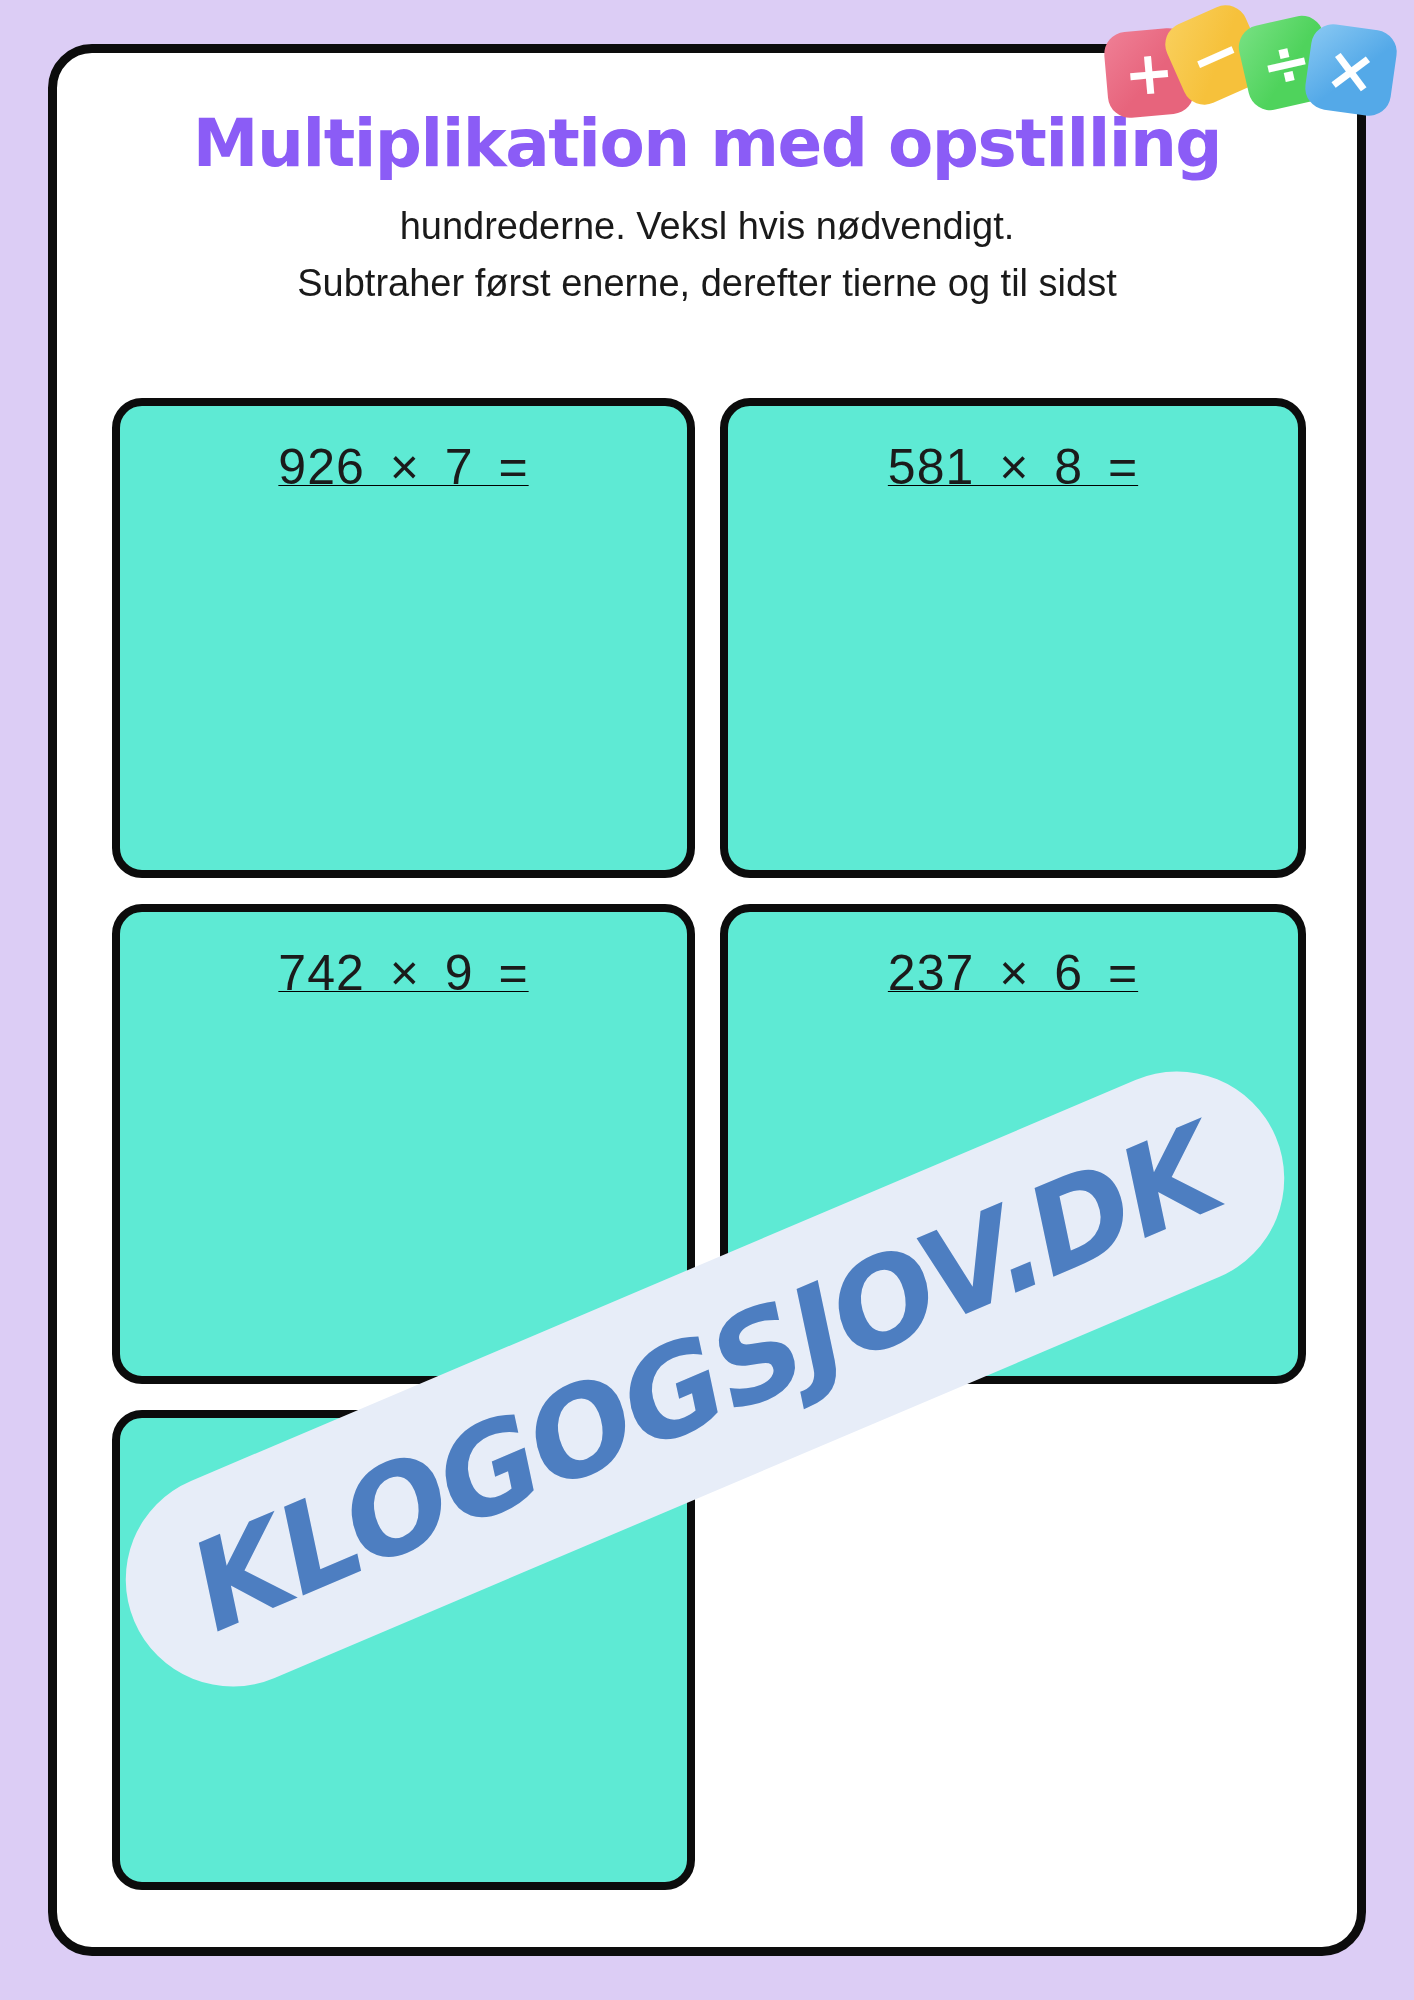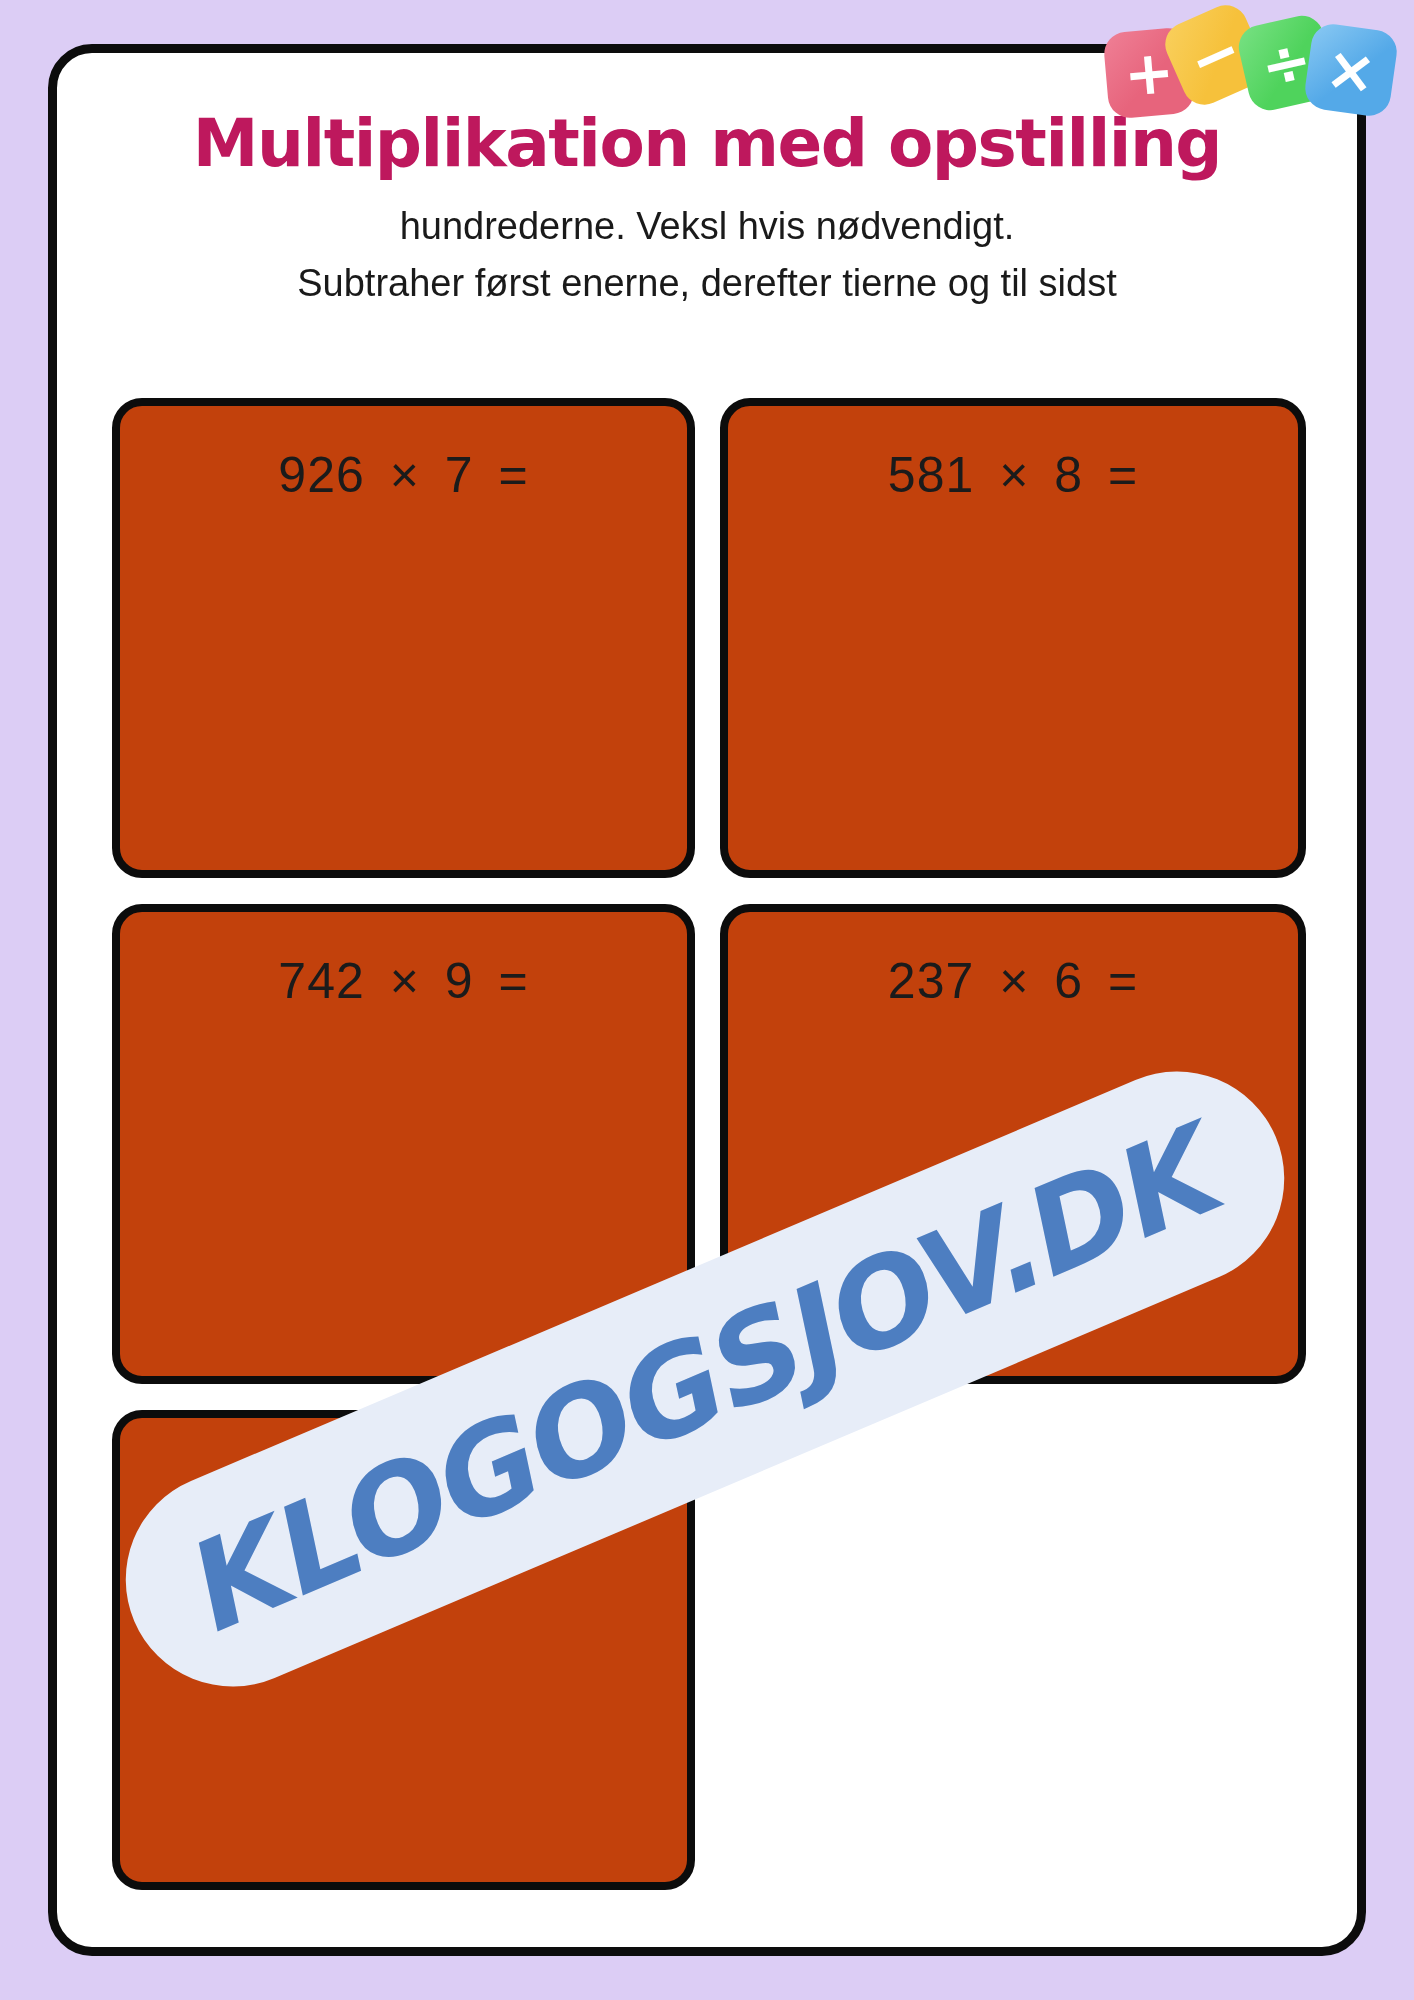--- a/index.html
+++ b/index.html
@@ -21,46 +21,47 @@
     border-radius:44px;
   }
 
   .title{
     margin-top:52px;
     text-align:center;
     font-family:"DejaVu Sans",sans-serif;
     font-weight:bold;
     font-size:66px;
     letter-spacing:-1.5px;
-    color:#be185d;
+    color:#8b5cf6;
   }
   .subtitle{
     margin-top:16px;
     text-align:center;
     font-size:38px;
     line-height:1.5;
     color:#1a1a1a;
   }
 
   
   .grid{
     position:absolute;left:112px;top:398px;width:1194px;
     display:grid;
     grid-template-columns:583px 586px;
     grid-template-rows:480px 480px 480px;
     column-gap:25px;row-gap:26px;
     z-index:2;
   }
   .box{
     box-sizing:border-box;
-    background:#c2410c;
+    background:#5eead4;
     border:8px solid #0c0c0c;
     border-radius:30px;
-    padding-top:40px;
+    padding-top:32px;
     text-align:center;
+    text-decoration:underline;
   }
   .problem{
     font-size:50px;
     letter-spacing:1px;
     word-spacing:10px;
     color:#1b1b1b;
   }
 
   
   .fragment{

